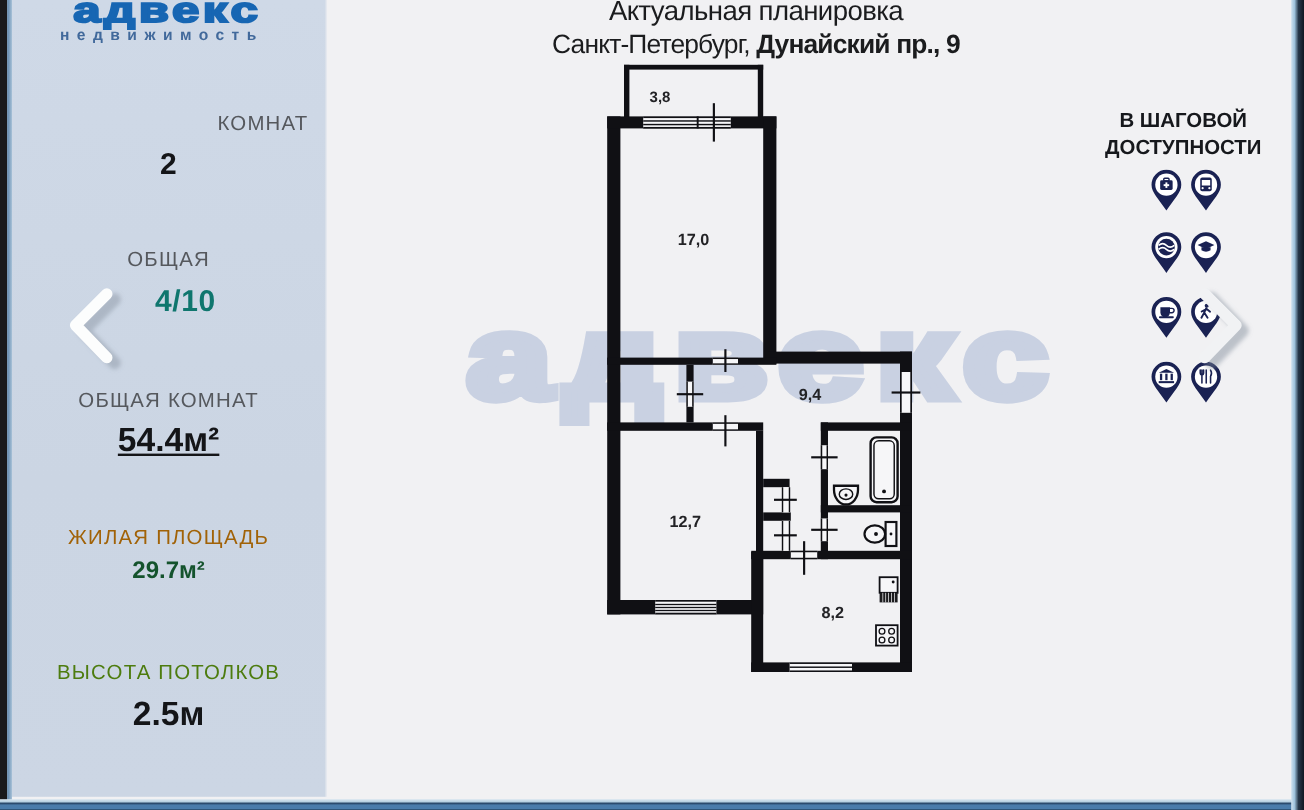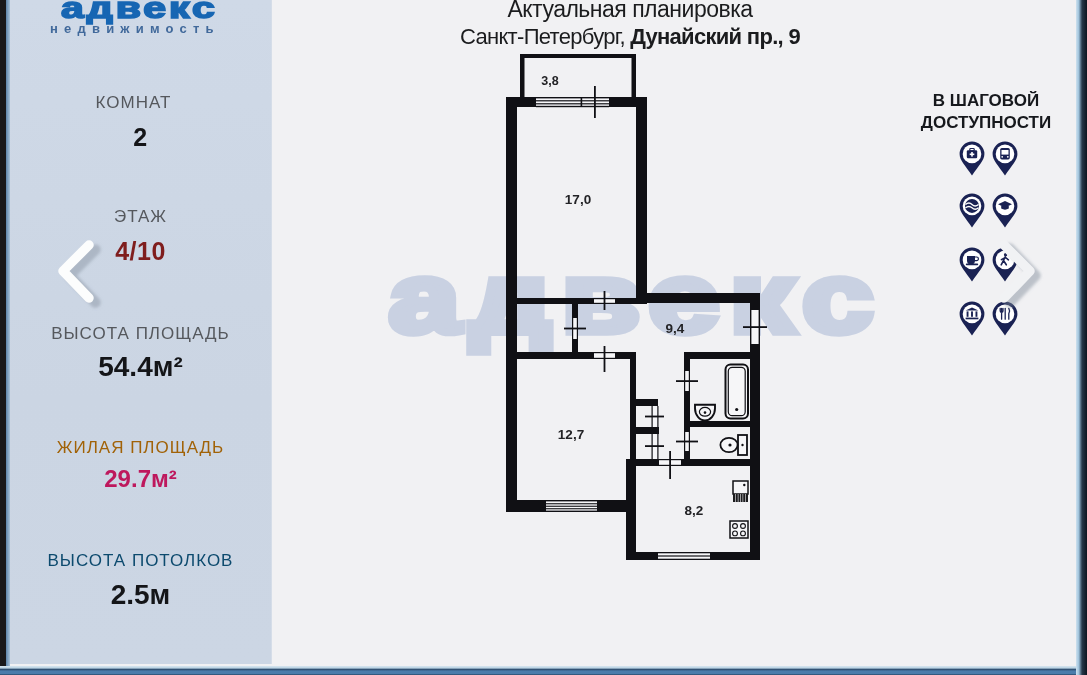--- a/index.html
+++ b/index.html
@@ -13,37 +13,37 @@
 <div class="abs" style="left:0;top:0;width:6px;height:669px;background:#19191b;"></div>
 
 <div class="abs" style="left:6px;top:0;width:4px;height:669px;background:linear-gradient(90deg,#5d85ab,#a8c2d8);"></div>
 
 <div class="abs" style="left:10px;top:0;width:261px;height:664px;background:linear-gradient(180deg,#cfd9e7 0%,#cbd5e3 60%,#ccd6e4 100%);border-right:1px solid #d5dde8;"></div>
 
 <div class="abs" style="left:61px;top:-8.5px;color:#1766b3;font-weight:700;font-size:28px;letter-spacing:2px;-webkit-text-stroke:1.6px #1766b3;transform:scale(1.465,1.05);transform-origin:left top;">адвекс</div>
 
 <div class="abs" style="left:50px;top:21px;color:#41699b;font-weight:700;font-size:13px;letter-spacing:6.2px;">недвижимость</div>
 
-<div class="abs" style="left:10px;top:93px;width:247px;text-align:center;color:#55585d;font-size:17px;letter-spacing:1px;">КОМНАТ</div>
+<div class="abs" style="left:10px;top:93px;width:247px;text-align:right;color:#55585d;font-size:17px;letter-spacing:1px;">КОМНАТ</div>
 
 <div class="abs" style="left:10px;top:123px;width:261px;text-align:center;color:#141518;font-size:25px;letter-spacing:0.5px;font-weight:700;">2</div>
 
-<div class="abs" style="left:10px;top:207px;width:261px;text-align:center;color:#55585d;font-size:17px;letter-spacing:1px;">ЭТАЖ</div>
-
-<div class="abs" style="left:10px;top:237px;width:261px;text-align:center;color:#7f1d1d;font-size:25px;letter-spacing:0.5px;font-weight:700;">4/10</div>
-
-<div class="abs" style="left:10px;top:324px;width:261px;text-align:center;color:#55585d;font-size:17px;letter-spacing:1px;">ВЫСОТА ПЛОЩАДЬ</div>
-
-<div class="abs" style="left:10px;top:351px;width:261px;text-align:center;color:#141518;font-size:28px;font-weight:700;">54.4м²</div>
+<div class="abs" style="left:10px;top:207px;width:261px;text-align:center;color:#55585d;font-size:17px;letter-spacing:1px;">ОБЩАЯ</div>
+
+<div class="abs" style="left:24px;top:237px;width:261px;text-align:center;color:#0f766e;font-size:25px;letter-spacing:0.5px;font-weight:700;">4/10</div>
+
+<div class="abs" style="left:10px;top:324px;width:261px;text-align:center;color:#55585d;font-size:17px;letter-spacing:1px;">ОБЩАЯ КОМНАТ</div>
+
+<div class="abs" style="left:10px;top:351px;width:261px;text-align:center;color:#141518;font-size:28px;font-weight:700;text-decoration:underline;">54.4м²</div>
 
 <div class="abs" style="left:10px;top:438px;width:261px;text-align:center;color:#a16207;font-size:17px;letter-spacing:1px;">ЖИЛАЯ ПЛОЩАДЬ</div>
 
-<div class="abs" style="left:10px;top:465px;width:261px;text-align:center;color:#be185d;font-size:24px;font-weight:700;">29.7м²</div>
-
-<div class="abs" style="left:10px;top:551px;width:261px;text-align:center;color:#0c4a6e;font-size:17px;letter-spacing:1px;">ВЫСОТА ПОТОЛКОВ</div>
+<div class="abs" style="left:10px;top:465px;width:261px;text-align:center;color:#14532d;font-size:20px;font-weight:700;">29.7м²</div>
+
+<div class="abs" style="left:10px;top:551px;width:261px;text-align:center;color:#4d7c0f;font-size:17px;letter-spacing:1px;">ВЫСОТА ПОТОЛКОВ</div>
 
 <div class="abs" style="left:10px;top:579px;width:261px;text-align:center;color:#141518;font-size:28px;font-weight:700;">2.5м</div>
 
 <svg class="abs" style="left:50px;top:236px;" width="56" height="76" viewBox="0 0 56 76">
   <defs>
       <filter id="sa" x="-40%" y="-40%" width="180%" height="180%">
         <feGaussianBlur stdDeviation="1.6"></feGaussianBlur>
       </filter>
     </defs>
   <polyline points="42,11 16,37 42,64" fill="none" stroke="rgba(125,135,150,0.4)" stroke-width="10.5" stroke-linecap="round" stroke-linejoin="round" transform="translate(3.5,2.5)" filter="url(#sa)"></polyline>

